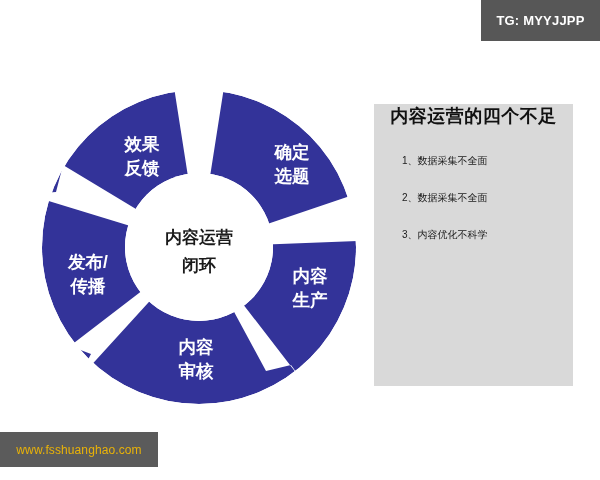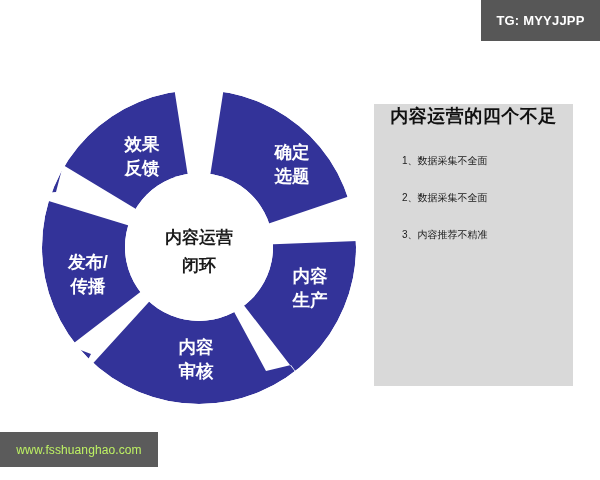--- a/index.html
+++ b/index.html
@@ -33,21 +33,21 @@
   }
 
   
   .site-badge {
     position: absolute;
     left: 0;
     top: 432px;
     width: 158px;
     height: 35px;
     background: #5b5b5b;
-    color: #bef264;
+    color: #eab308;
     display: flex;
     align-items: center;
     justify-content: center;
     font-size: 12px;
     letter-spacing: 0.1px;
   }
 
   
   .cycle-wrap {
     position: absolute;
@@ -162,20 +162,20 @@
 <div class="info-panel">
   <h2 class="info-title">内容运营的四个不足</h2>
   <ul class="info-list">
     <li>
       <span class="item-num">1、</span><span>数据采集不全面</span>
     </li>
     <li>
       <span class="item-num">2、</span><span>数据采集不全面</span>
     </li>
     <li>
-      <span class="item-num">3、</span><span>内容推荐不精准</span>
+      <span class="item-num">3、</span><span>内容优化不科学</span>
     </li>
   </ul>
 </div>
 
 <div class="site-badge">
   <span>www.fsshuanghao.com</span>
 </div>
 
 </body></html>

